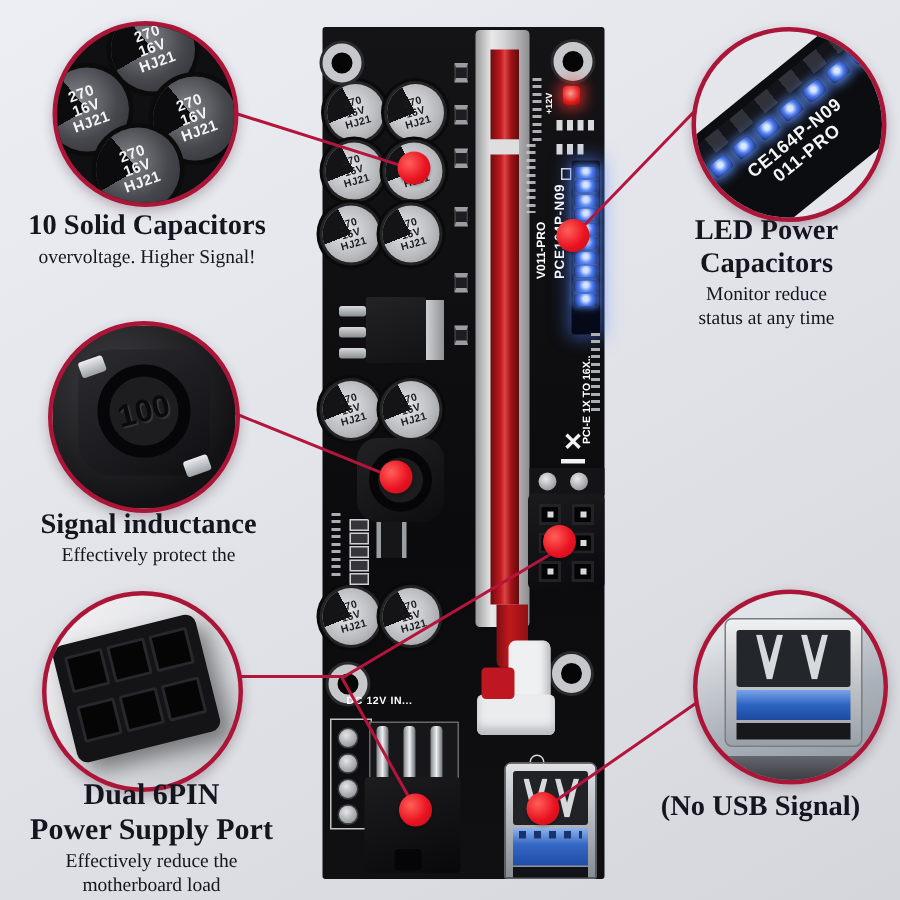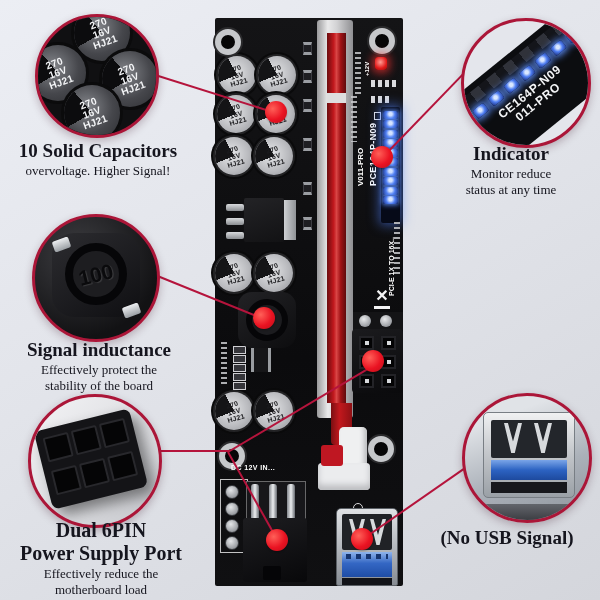--- a/index.html
+++ b/index.html
@@ -421,32 +421,32 @@
   </div>
 
   <div class="cotext" style="left:0px;top:140px;width:196px;">
     <div class="t">10 Solid Capacitors</div>
     <div class="d">overvoltage. Higher Signal!</div>
   </div>
 
   <div class="cotext" style="left:0px;top:339px;width:198px;">
     <div class="t">Signal inductance</div>
     <div class="d">Effectively protect the</div>
-    <div class="d">stability of the board</div>
   </div>
 
   <div class="cotext" style="left:-3px;top:519px;width:208px;">
     <div class="t2">Dual 6PIN</div>
     <div class="t2">Power Supply Port</div>
     <div class="d">Effectively reduce the</div>
     <div class="d">motherboard load</div>
   </div>
 
   <div class="cotext" style="left:426px;top:143px;width:170px;">
-    <div class="t">Indicator</div>
+    <div class="t">LED Power</div>
+    <div class="t">Capacitors</div>
     <div class="d">Monitor reduce</div>
     <div class="d">status at any time</div>
   </div>
 
   <div class="cotext" style="left:417px;top:527px;width:180px;">
     <div class="t">(No USB Signal)</div>
   </div>
 
 </div>
 

